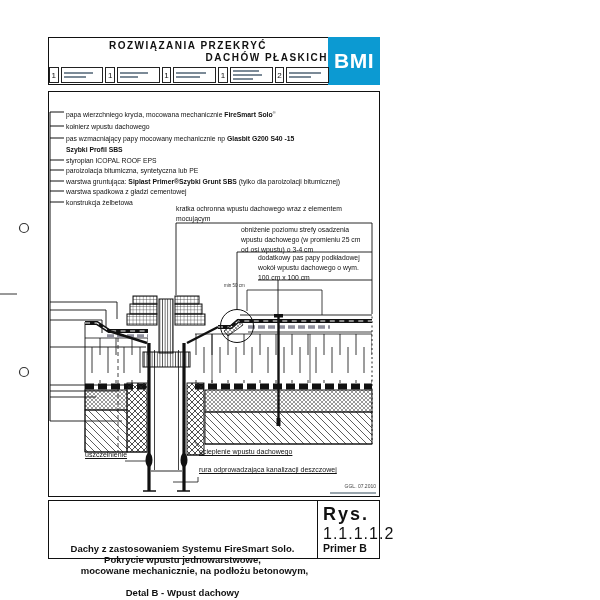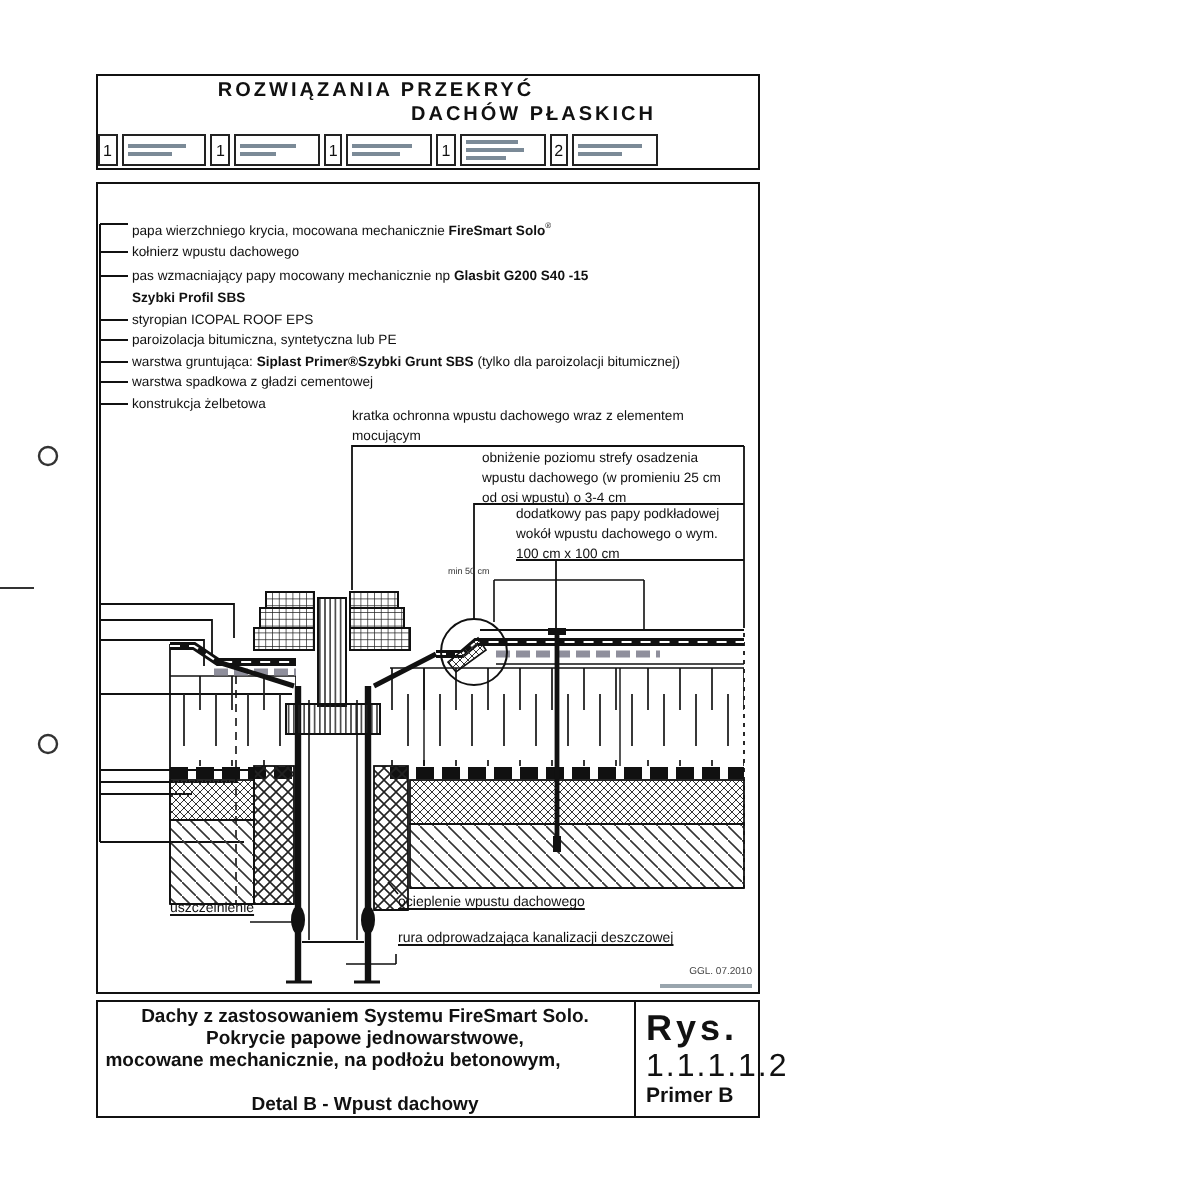--- a/index.html
+++ b/index.html
@@ -15,21 +15,21 @@
   .cell-num{width:10px;border:1px solid #222;font-size:8px;display:flex;align-items:center;
             justify-content:center;box-sizing:border-box;}
   .cell-txt{width:45px;border:1px solid #222;box-sizing:border-box;padding:1.5px 2px;display:flex;
             flex-direction:column;justify-content:center;gap:2px;}
   .bar{height:2px;background:#7b8a97;}
   .leg{position:absolute;font-size:6.8px;white-space:nowrap;line-height:9px;}
   .b{font-weight:bold;}
   .ann{position:absolute;font-size:6.8px;line-height:10px;white-space:nowrap;}
   .lbl{position:absolute;font-size:7px;white-space:nowrap;text-decoration:underline;}
   .stamp{position:absolute;font-size:5px;color:#444;white-space:nowrap;text-align:right;}
-  .tb-line{position:absolute;font-weight:bold;font-size:9.5px;white-space:nowrap;text-align:center;}
+  .tb-line{position:absolute;font-weight:bold;font-size:9.5px;white-space:nowrap;text-align:center;margin-top:40px;}
   .dim{position:absolute;font-size:4.5px;color:#333;white-space:nowrap;}
   sup{font-size:4px;}
 </style>
 </head>
 <body>
 
 <div class="page">
 
   <svg class="abs" style="left:0;top:0;" width="600" height="600" viewBox="0 0 600 600">
     <defs>
@@ -157,20 +157,21 @@
     </g>
   </svg>
 
   <div class="frame" style="left:48px;top:37px;width:332px;height:48px;"></div>
   <div class="frame" style="left:48px;top:91px;width:332px;height:406px;"></div>
   <div class="frame" style="left:48px;top:500px;width:332px;height:59px;"></div>
   <div class="abs" style="left:317px;top:500px;height:59px;border-left:1.6px solid #111;"></div>
 
   <div class="abs hdr-title ctr" style="left:48px;top:40px;width:280px;">ROZWIĄZANIA  PRZEKRYĆ</div>
   <div class="abs hdr-title ctr" style="left:48px;top:52px;width:280px;text-align:right;">DACHÓW PŁASKICH</div>
+  <div class="abs logo" style="left:328px;top:37px;width:52px;height:48px;">BMI</div>
 
   <div class="abs cellrow" style="left:49px;top:67px;width:280px;height:16px;">
     <div class="cell-num">1</div>
     <div class="cell-txt">
         <div class="bar" style="width:80%"></div>
         <div class="bar" style="width:60%"></div>
       </div>
     <div class="cell-num">1</div>
     <div class="cell-txt">
         <div class="bar" style="width:75%"></div>
@@ -221,20 +222,20 @@
   <div class="dim" style="left:224px;top:283px;">min 50 cm</div>
 
   <div class="lbl" style="left:85px;top:451px;">uszczelnienie</div>
   <div class="lbl" style="left:199px;top:448px;">ocieplenie wpustu dachowego</div>
   <div class="lbl" style="left:199px;top:466px;">rura odprowadzająca kanalizacji deszczowej</div>
 
   <div class="stamp" style="left:300px;top:483px;width:76px;">GGL. 07.2010</div>
   <div class="abs" style="left:330px;top:492px;width:46px;height:2px;background:#99a5ad;"></div>
 
   <div class="tb-line" style="left:48px;top:503px;width:269px;">Dachy z zastosowaniem Systemu FireSmart Solo.</div>
-  <div class="tb-line" style="left:48px;top:514px;width:269px;">Pokrycie papowe jednowarstwowe,</div>
-  <div class="tb-line" style="left:32px;top:525px;width:269px;">mocowane mechanicznie, na podłożu betonowym,</div>
+  <div class="tb-line" style="left:48px;top:514px;width:269px;">Pokrycie wpustu jednowarstwowe,</div>
+  <div class="tb-line" style="left:60px;top:525px;width:269px;">mocowane mechanicznie, na podłożu betonowym,</div>
   <div class="tb-line" style="left:48px;top:547px;width:269px;">Detal B - Wpust dachowy</div>
   <div class="abs" style="left:323px;top:504px;font-size:18px;font-weight:600;letter-spacing:2px;">Rys.</div>
   <div class="abs" style="left:323px;top:525px;font-size:16px;letter-spacing:1px;">1.1.1.1.2</div>
   <div class="abs" style="left:323px;top:542px;font-size:10.5px;font-weight:bold;">Primer B</div>
 
 </div>
 
 </body></html>

